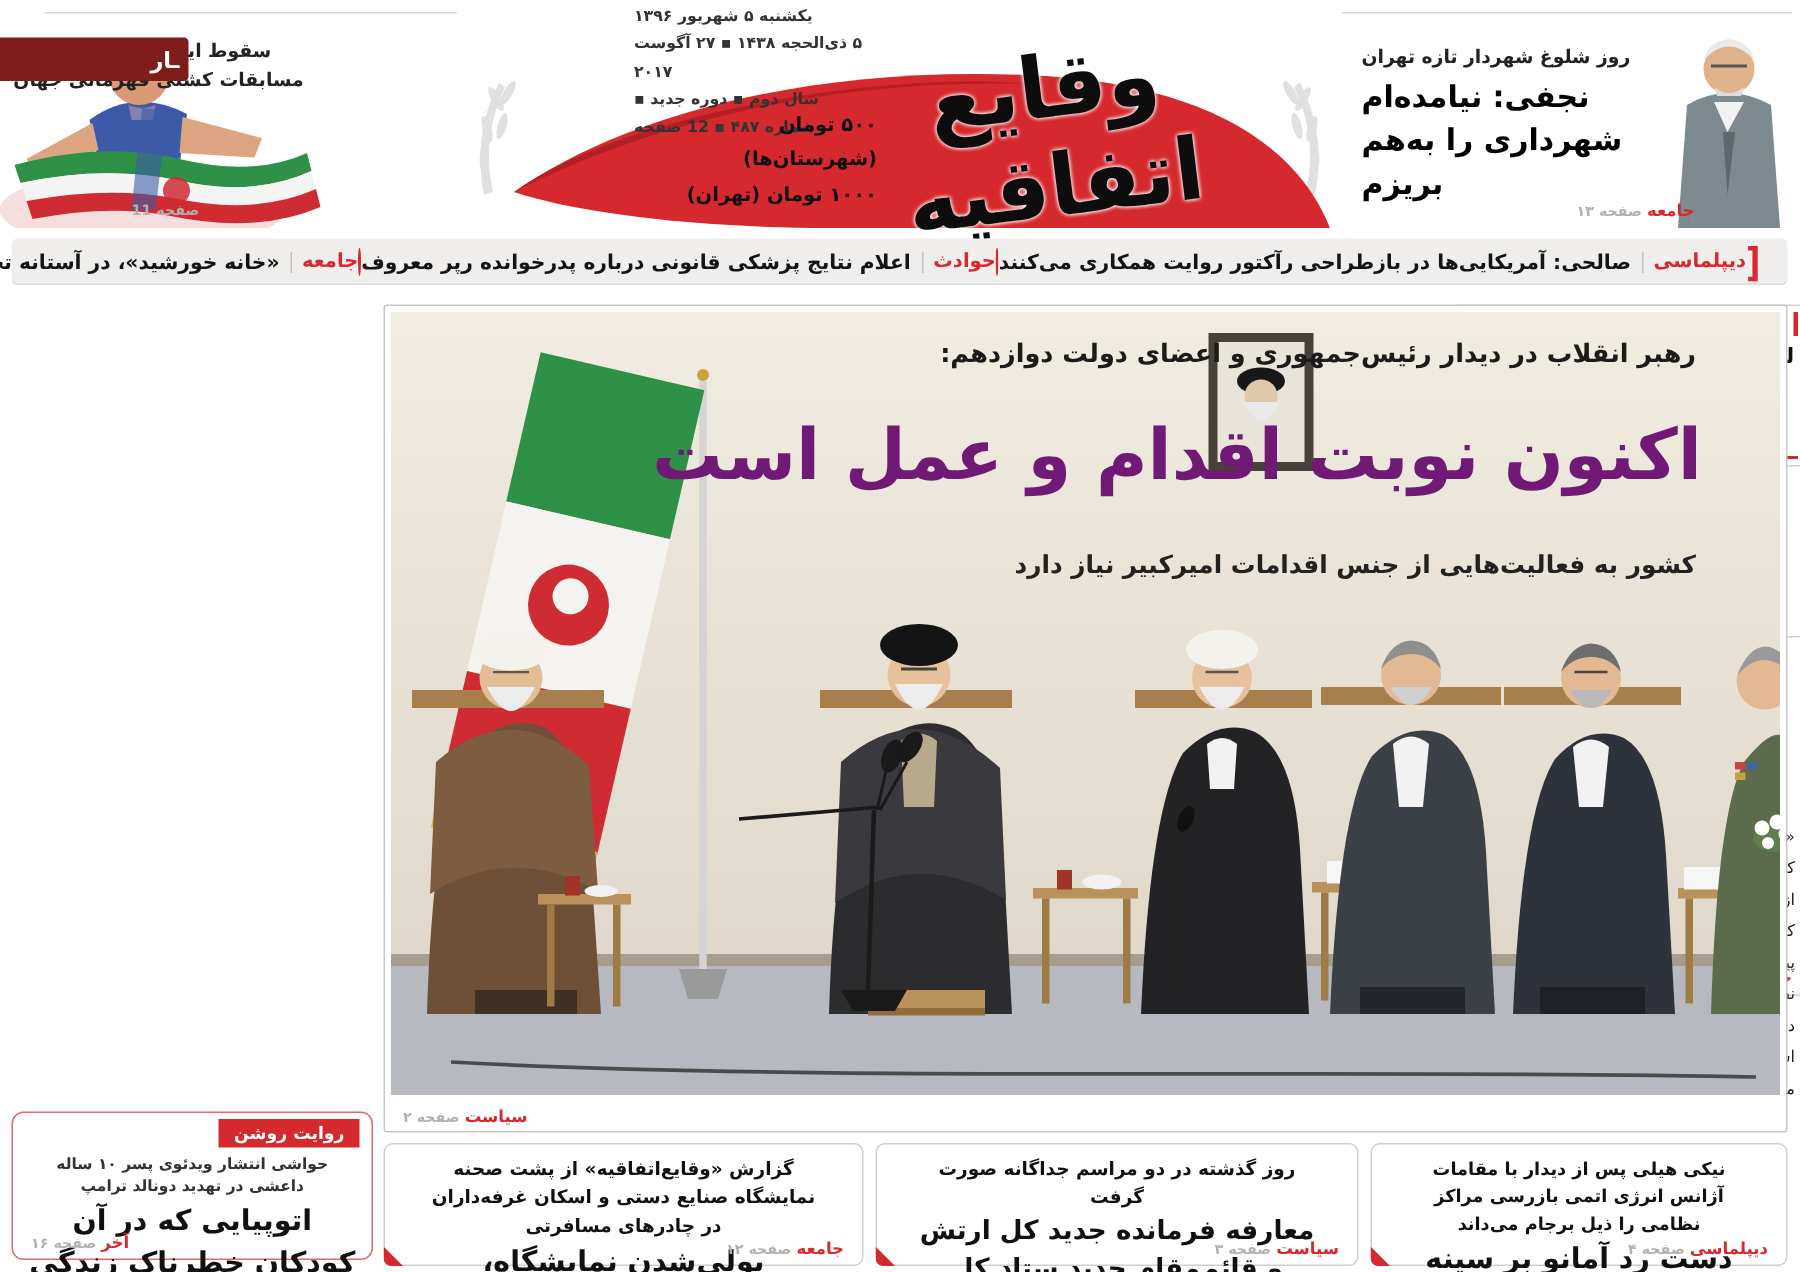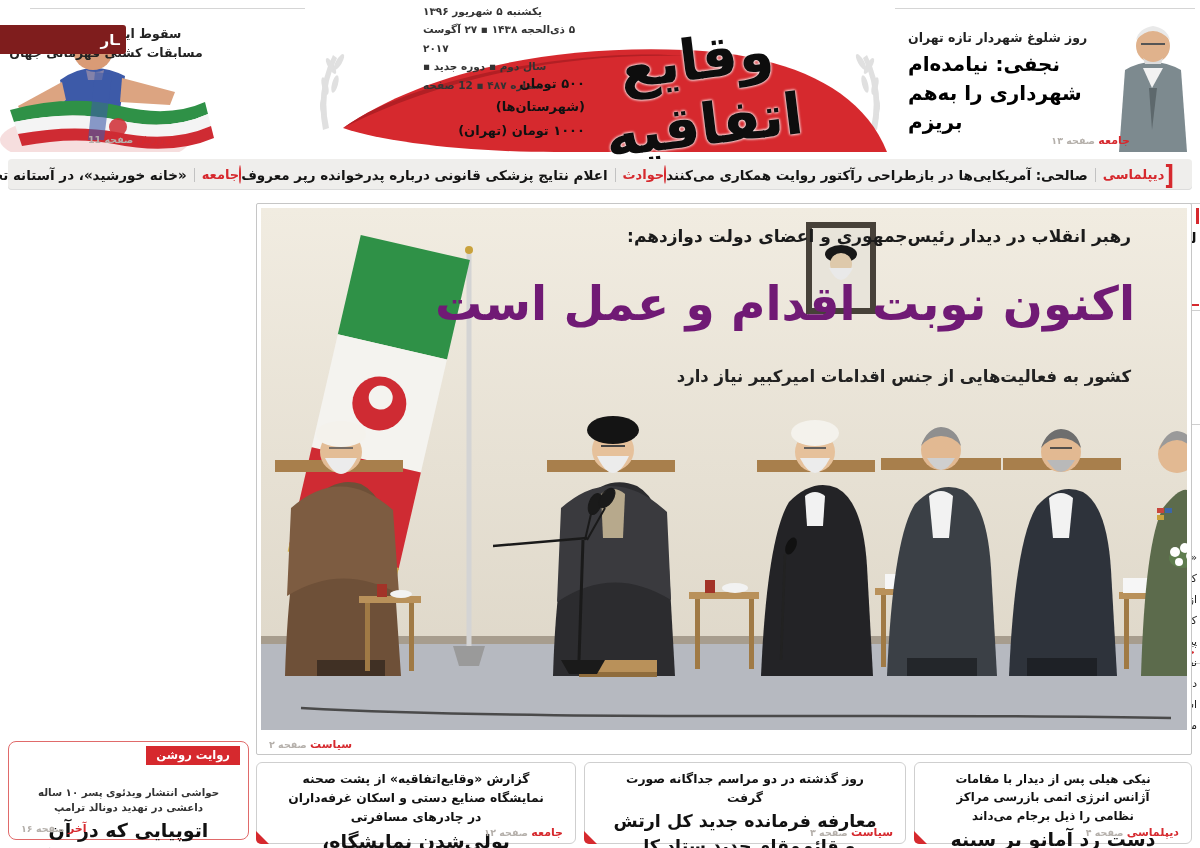--- a/index.html
+++ b/index.html
@@ -57,21 +57,21 @@
   .ed-title{font-size:14px;font-weight:bold;line-height:1.5;}
   .ed-author{font-size:12.5px;font-weight:bold;margin-top:3px;}
   .ed-role{font-size:9px;color:#b5b0ab;font-weight:bold;}
   .ed-tag{position:absolute;bottom:9px;left:10px;}
   .story{top:316px;height:240px;padding:8px 10px;text-align:center;}
   .story-kicker{font-size:12.5px;font-weight:bold;line-height:1.6;}
   .story-title{font-size:21.5px;font-weight:bold;line-height:1.5;margin-top:2px;}
   .story-body{font-size:10.8px;line-height:1.95;text-align:justify;margin-top:7px;color:#1c1c1c;}
   .story-tag{position:absolute;bottom:5px;right:12px;text-align:right;}
   .revayat{top:741px;height:99px;border:1.5px solid #e06a6a;border-radius:8px;
-           padding:21px 9px;text-align:center;}
+           padding:5px 9px;text-align:center;}
   .rev-chip{position:absolute;top:4px;right:8px;background:#d6292e;color:#fff;
             font-size:11.5px;font-weight:bold;padding:2px 10px 3px;}
   .rev-kicker{font-size:10.3px;font-weight:bold;color:#333;margin-top:22px;line-height:1.5;}
   .rev-title{font-size:19px;font-weight:bold;line-height:1.5;}
   .rev-tag{position:absolute;bottom:4px;left:12px;}
   
   .photo{position:absolute;left:256px;top:203px;width:936px;height:552px;border:1px solid #c6c6c6;
          border-radius:2px;background:#fff;box-sizing:border-box;padding:4px 4px 24px;}
   .scene{width:100%;height:100%;display:block;}
   .ph-kicker{position:absolute;top:22px;right:60px;font-size:17px;font-weight:bold;color:#1b1b1b;}

